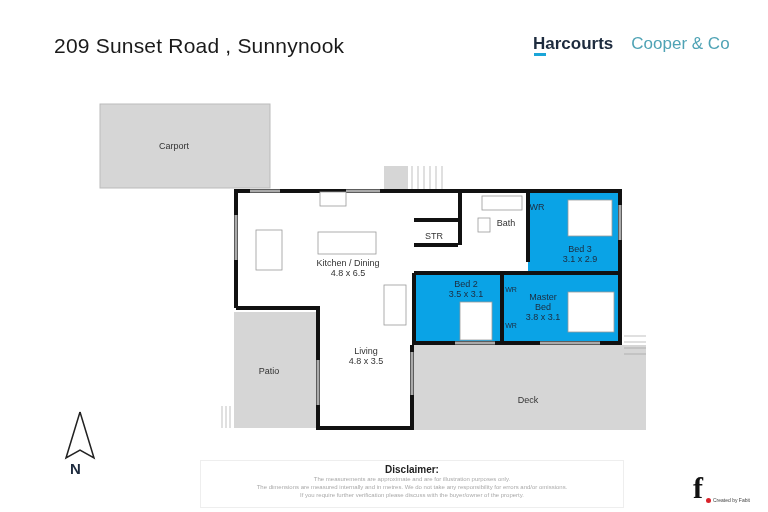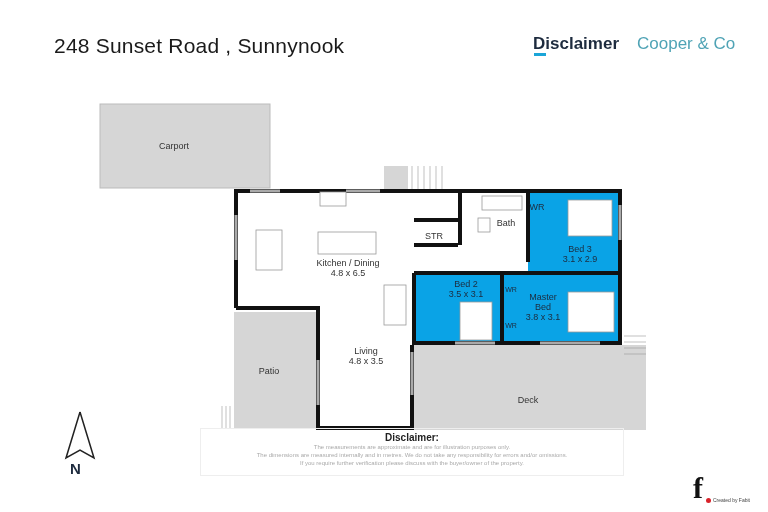--- a/index.html
+++ b/index.html
@@ -4,36 +4,36 @@
 <style>
   html,body{margin:0;padding:0;background:#fff;}
   body{width:768px;height:512px;position:relative;overflow:hidden;font-family:"Liberation Sans",sans-serif;}
   .title{position:absolute;left:54px;top:34px;font-size:21px;color:#1a1a1a;letter-spacing:0.2px;}
   .brand{position:absolute;left:533px;top:34px;font-size:17px;white-space:nowrap;}
   .brand .h{font-weight:bold;color:#1d2b3e;position:relative;}
   .brand .h:after{content:"";position:absolute;left:1px;bottom:-3px;width:12px;height:3px;background:#1aa5d8;}
   .brand .c{color:#4fa3b5;margin-left:18px;}
   svg.plan{position:absolute;left:0;top:0;}
   .lbl{font-family:"Liberation Sans",sans-serif;font-size:9px;fill:#333;text-anchor:middle;}
-  .disc{position:absolute;left:200px;top:428px;width:422px;height:46px;border:1px solid #eee;text-align:center;}
+  .disc{position:absolute;left:200px;top:460px;width:422px;height:46px;border:1px solid #eee;text-align:center;}
   .disc .dt{font-size:10px;font-weight:bold;color:#222;margin-top:3px;}
   .disc .dl{font-size:6px;color:#aaa;line-height:8px;}
   .north{position:absolute;left:54px;top:408px;}
   .north .n{position:absolute;left:16px;top:52px;font-size:15px;font-weight:bold;color:#1d2b3e;}
   .fab{position:absolute;left:693px;top:474px;}
   .fab .f{font-family:"Liberation Serif",serif;font-size:30px;font-weight:bold;color:#111;line-height:28px;}
   .fab .dot{position:absolute;left:13px;top:24px;width:5px;height:5px;border-radius:50%;background:#d8222a;}
   .fab .cb{position:absolute;left:20px;top:23px;font-size:5px;color:#444;white-space:nowrap;}
 </style>
 </head>
 <body>
 
-<div class="title">248 Sunset Road , Sunnynook</div>
+<div class="title">209 Sunset Road , Sunnynook</div>
 <div class="brand">
-  <span class="h">Disclaimer</span><span class="c">Cooper &amp; Co</span>
+  <span class="h">Harcourts</span><span class="c">Cooper &amp; Co</span>
 </div>
 
 <svg class="plan" width="768" height="512">
 
   <rect x="100" y="104" width="170" height="84" fill="#d6d6d6" stroke="#bbb"></rect>
   <rect x="234" y="312" width="82" height="116" fill="#d6d6d6"></rect>
   <rect x="412" y="345" width="234" height="85" fill="#d6d6d6"></rect>
   <rect x="384" y="166" width="24" height="26" fill="#d6d6d6"></rect>
   <g stroke="#999" stroke-width="0.6">
     <line x1="412" y1="166" x2="412" y2="190"></line>

